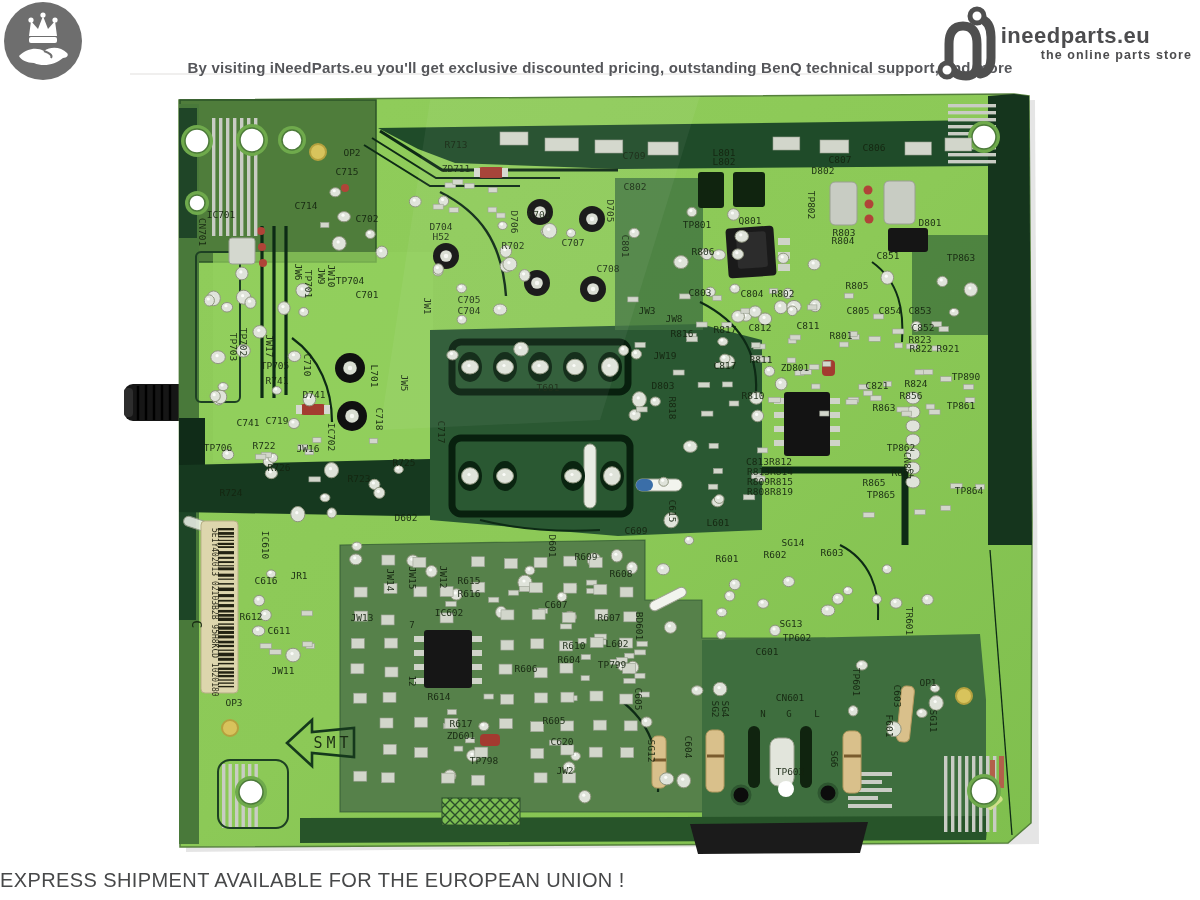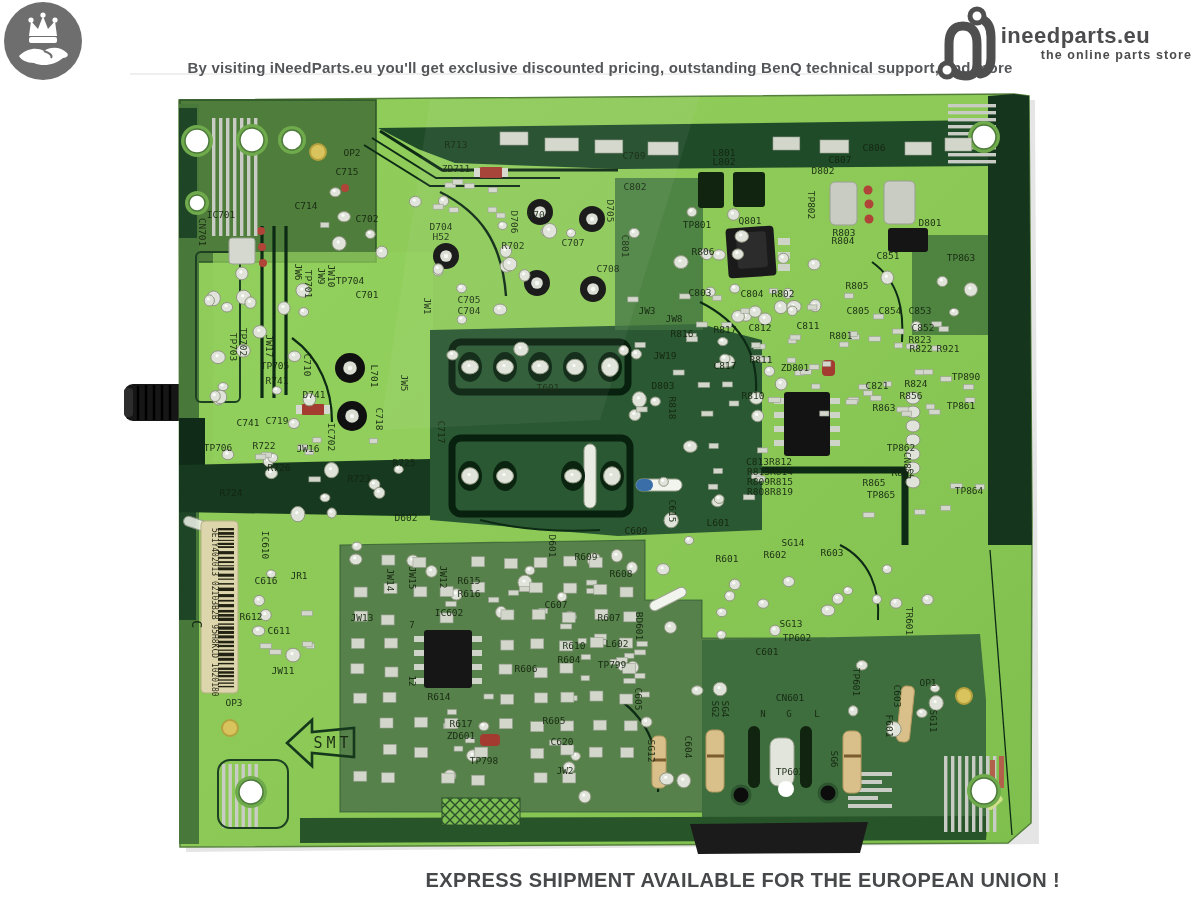--- a/index.html
+++ b/index.html
@@ -8,22 +8,22 @@
   
   .badge{position:absolute;left:3px;top:1px;width:80px;height:80px;}
   .tagline{position:absolute;left:0;top:59px;width:1200px;text-align:center;
            font-size:15px;font-weight:700;color:#55565a;letter-spacing:.2px;}
   .scanline{position:absolute;left:130px;top:73px;width:770px;height:2px;background:#f0efee;}
   .brand{position:absolute;right:8px;top:4px;display:flex;align-items:center;}
   .brand-text{margin-left:4px;}
   .brand-name{font-size:22px;font-weight:700;color:#4c4c4e;letter-spacing:.5px;line-height:1.05;}
   .brand-slogan{font-size:12.5px;font-weight:700;color:#4c4c4e;letter-spacing:1.1px;margin-left:40px;}
   
-  .footer-caption{position:absolute;left:0;top:869px;width:1060px;text-align:right;
-                  font-size:20px;font-weight:700;color:#474849;letter-spacing:.4px;}
+  .footer-caption{position:absolute;left:0;top:869px;width:1060px;text-align:left;
+                  font-size:20px;font-weight:400;color:#474849;letter-spacing:.4px;}
   #pcb{position:absolute;left:0;top:0;}
   .silk{font-family:"DejaVu Sans Mono",monospace;fill:#14240f;opacity:.92;}
 </style>
 </head>
 <body>
 
 <div class="page">
 
   <svg id="pcb" width="1200" height="900" viewBox="0 0 1200 900">
     <defs>

